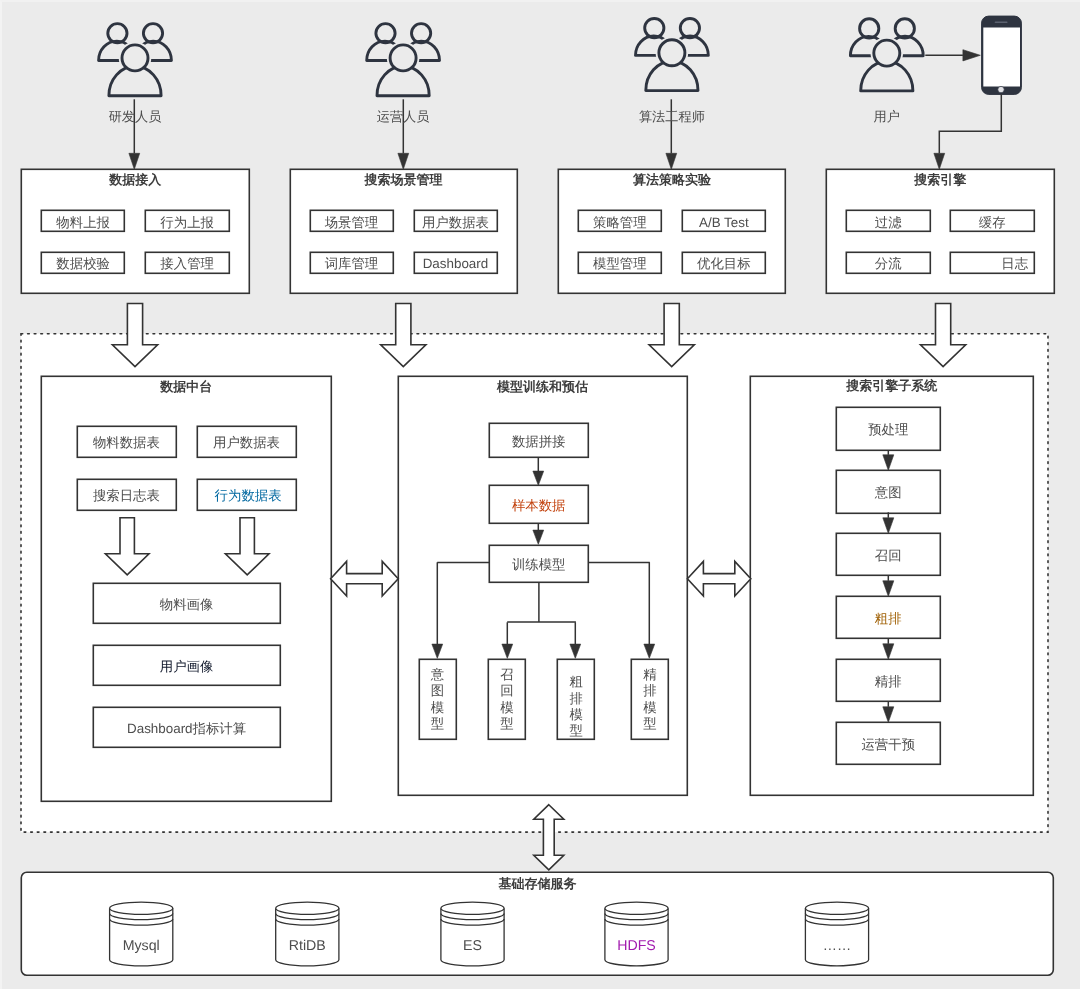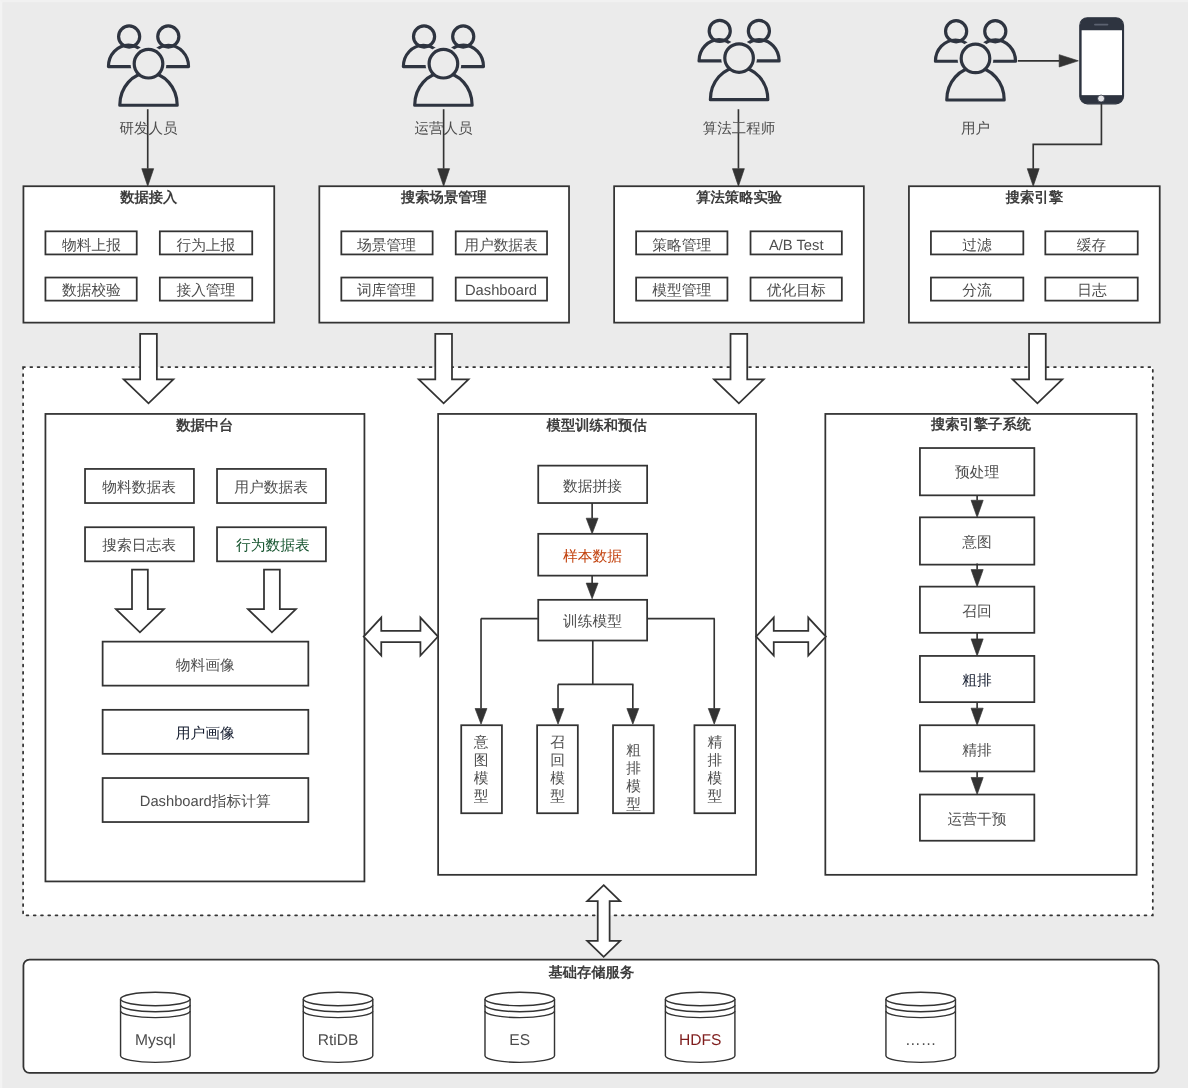--- a/index.html
+++ b/index.html
@@ -230,45 +230,45 @@
   <div class="txt" style="left:413.8px;top:253.9px;width:83.3px;height:21.2px;font-size:13.4px;font-weight:400;color:#4d4d4d;line-height:1.2;">Dashboard</div>
   <div class="txt" style="left:558.2px;top:170.2px;width:227.5px;height:20px;font-size:13px;font-weight:700;color:#3d3d3d;line-height:1.2;">算法策略实验</div>
   <div class="txt" style="left:578.2px;top:212px;width:83.3px;height:21.2px;font-size:13.4px;font-weight:400;color:#4d4d4d;line-height:1.2;">策略管理</div>
   <div class="txt" style="left:682.2px;top:212px;width:83.3px;height:21.2px;font-size:13.4px;font-weight:400;color:#4d4d4d;line-height:1.2;">A/B Test</div>
   <div class="txt" style="left:578.2px;top:253.9px;width:83.3px;height:21.2px;font-size:13.4px;font-weight:400;color:#4d4d4d;line-height:1.2;">模型管理</div>
   <div class="txt" style="left:682.2px;top:253.9px;width:83.3px;height:21.2px;font-size:13.4px;font-weight:400;color:#4d4d4d;line-height:1.2;">优化目标</div>
   <div class="txt" style="left:826.6px;top:170.2px;width:227.5px;height:20px;font-size:13px;font-weight:700;color:#3d3d3d;line-height:1.2;">搜索引擎</div>
   <div class="txt" style="left:846.6px;top:212px;width:83.3px;height:21.2px;font-size:13.4px;font-weight:400;color:#4d4d4d;line-height:1.2;">过滤</div>
   <div class="txt" style="left:950.6px;top:212px;width:83.3px;height:21.2px;font-size:13.4px;font-weight:400;color:#4d4d4d;line-height:1.2;">缓存</div>
   <div class="txt" style="left:846.6px;top:253.9px;width:83.3px;height:21.2px;font-size:13.4px;font-weight:400;color:#4d4d4d;line-height:1.2;">分流</div>
-  <div class="txt" style="left:951px;top:253.9px;width:83.3px;height:21.2px;font-size:13.4px;font-weight:400;color:#4d4d4d;line-height:1.2;">日志</div>
+  <div class="txt" style="left:973px;top:253.9px;width:83.3px;height:21.2px;font-size:13.4px;font-weight:400;color:#4d4d4d;line-height:1.2;">日志</div>
   <div class="txt" style="left:41.5px;top:376.3px;width:289.4px;height:20px;font-size:13px;font-weight:700;color:#3d3d3d;line-height:1.2;">数据中台</div>
   <div class="txt" style="left:77px;top:428.1px;width:98.8px;height:30.3px;font-size:13.4px;font-weight:400;color:#4d4d4d;line-height:1.2;">物料数据表</div>
   <div class="txt" style="left:197.1px;top:428.1px;width:98.8px;height:30.3px;font-size:13.4px;font-weight:400;color:#4d4d4d;line-height:1.2;">用户数据表</div>
   <div class="txt" style="left:77px;top:481.1px;width:98.8px;height:30.3px;font-size:13.4px;font-weight:400;color:#4d4d4d;line-height:1.2;">搜索日志表</div>
-  <div class="txt" style="left:197.1px;top:481.1px;width:102px;height:30.3px;font-size:13.4px;font-weight:400;color:#14532d;line-height:1.2;">行为数据表</div>
+  <div class="txt" style="left:197.1px;top:481.1px;width:102px;height:30.3px;font-size:13.4px;font-weight:400;color:#0369a1;line-height:1.2;">行为数据表</div>
   <div class="txt" style="left:93.2px;top:584.6px;width:186.8px;height:40.4px;font-size:13.4px;font-weight:400;color:#4d4d4d;line-height:1.2;">物料画像</div>
   <div class="txt" style="left:93.2px;top:646.6px;width:186.8px;height:40.4px;font-size:13.4px;font-weight:400;color:#0f172a;line-height:1.2;">用户画像</div>
   <div class="txt" style="left:93.2px;top:708.4px;width:186.8px;height:40.4px;font-size:13.4px;font-weight:400;color:#4d4d4d;line-height:1.2;">Dashboard指标计算</div>
   <div class="txt" style="left:397.9px;top:376.6px;width:289px;height:20px;font-size:13px;font-weight:700;color:#3d3d3d;line-height:1.2;">模型训练和预估</div>
   <div class="txt" style="left:489px;top:424.4px;width:99.4px;height:34.7px;font-size:13.4px;font-weight:400;color:#4d4d4d;line-height:1.2;">数据拼接</div>
   <div class="txt" style="left:489px;top:486.6px;width:99.4px;height:37.9px;font-size:13.4px;font-weight:400;color:#c2410c;line-height:1.2;">样本数据</div>
   <div class="txt" style="left:489px;top:546.4px;width:99.4px;height:37.4px;font-size:13.4px;font-weight:400;color:#4d4d4d;line-height:1.2;">训练模型</div>
   <div class="txt" style="left:419.2px;top:659.4px;width:36.6px;height:80.3px;font-size:13.4px;font-weight:400;color:#4d4d4d;line-height:1.22;"><span class="vt">意图模型</span></div>
   <div class="txt" style="left:488.6px;top:659.4px;width:36.6px;height:80.3px;font-size:13.4px;font-weight:400;color:#4d4d4d;line-height:1.22;"><span class="vt">召回模型</span></div>
   <div class="txt" style="left:557.8px;top:659.4px;width:36.6px;height:95px;font-size:13.4px;font-weight:400;color:#4d4d4d;line-height:1.22;"><span class="vt">粗排模型</span></div>
   <div class="txt" style="left:631.7px;top:659.4px;width:36.6px;height:80.3px;font-size:13.4px;font-weight:400;color:#4d4d4d;line-height:1.22;"><span class="vt">精排模型</span></div>
   <div class="txt" style="left:750.6px;top:376.1px;width:282.4px;height:20px;font-size:13px;font-weight:700;color:#3d3d3d;line-height:1.2;">搜索引擎子系统</div>
   <div class="txt" style="left:836.3px;top:409px;width:103.9px;height:42.5px;font-size:13.4px;font-weight:400;color:#4d4d4d;line-height:1.2;">预处理</div>
   <div class="txt" style="left:836.3px;top:471.9px;width:103.9px;height:42.5px;font-size:13.4px;font-weight:400;color:#4d4d4d;line-height:1.2;">意图</div>
   <div class="txt" style="left:836.3px;top:534.8px;width:103.9px;height:42.5px;font-size:13.4px;font-weight:400;color:#4d4d4d;line-height:1.2;">召回</div>
-  <div class="txt" style="left:836.3px;top:597.7px;width:103.9px;height:42.5px;font-size:13.4px;font-weight:400;color:#0f172a;line-height:1.2;">粗排</div>
+  <div class="txt" style="left:836.3px;top:597.7px;width:103.9px;height:42.5px;font-size:13.4px;font-weight:400;color:#a16207;line-height:1.2;">粗排</div>
   <div class="txt" style="left:836.3px;top:660.6px;width:103.9px;height:42.5px;font-size:13.4px;font-weight:400;color:#4d4d4d;line-height:1.2;">精排</div>
   <div class="txt" style="left:836.3px;top:723.5px;width:103.9px;height:42.5px;font-size:13.4px;font-weight:400;color:#4d4d4d;line-height:1.2;">运营干预</div>
   <div class="txt" style="left:21.4px;top:875px;width:1032.3px;height:17px;font-size:13px;font-weight:700;color:#3d3d3d;line-height:1.2;">基础存储服务</div>
   <div class="txt" style="left:101.2px;top:936.8px;width:80px;height:20px;font-size:14.2px;font-weight:400;color:#4d4d4d;line-height:1.2;">Mysql</div>
   <div class="txt" style="left:267.3px;top:936.8px;width:80px;height:20px;font-size:14.2px;font-weight:400;color:#4d4d4d;line-height:1.2;">RtiDB</div>
   <div class="txt" style="left:432.5px;top:936.8px;width:80px;height:20px;font-size:14.2px;font-weight:400;color:#4d4d4d;line-height:1.2;">ES</div>
-  <div class="txt" style="left:596.5px;top:936.8px;width:80px;height:20px;font-size:14.2px;font-weight:400;color:#7f1d1d;line-height:1.2;">HDFS</div>
+  <div class="txt" style="left:596.5px;top:936.8px;width:80px;height:20px;font-size:14.2px;font-weight:400;color:#a21caf;line-height:1.2;">HDFS</div>
   <div class="txt" style="left:797px;top:936.8px;width:80px;height:20px;font-size:14.2px;font-weight:400;color:#4d4d4d;line-height:1.2;">……</div>
 </div>
 
 </div>
 
 </body></html>

